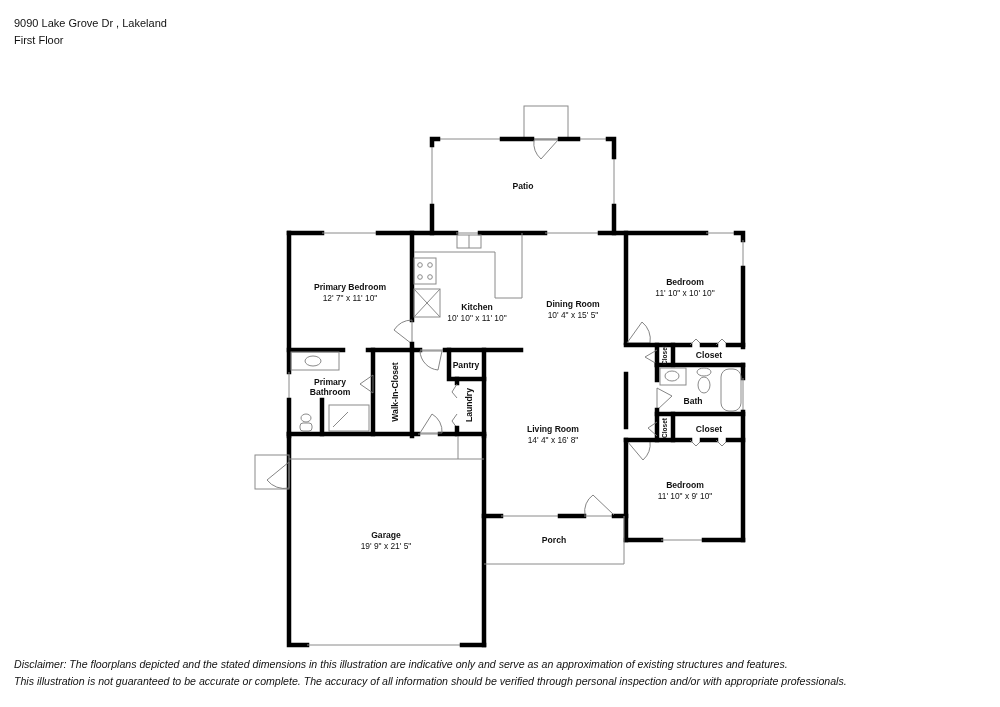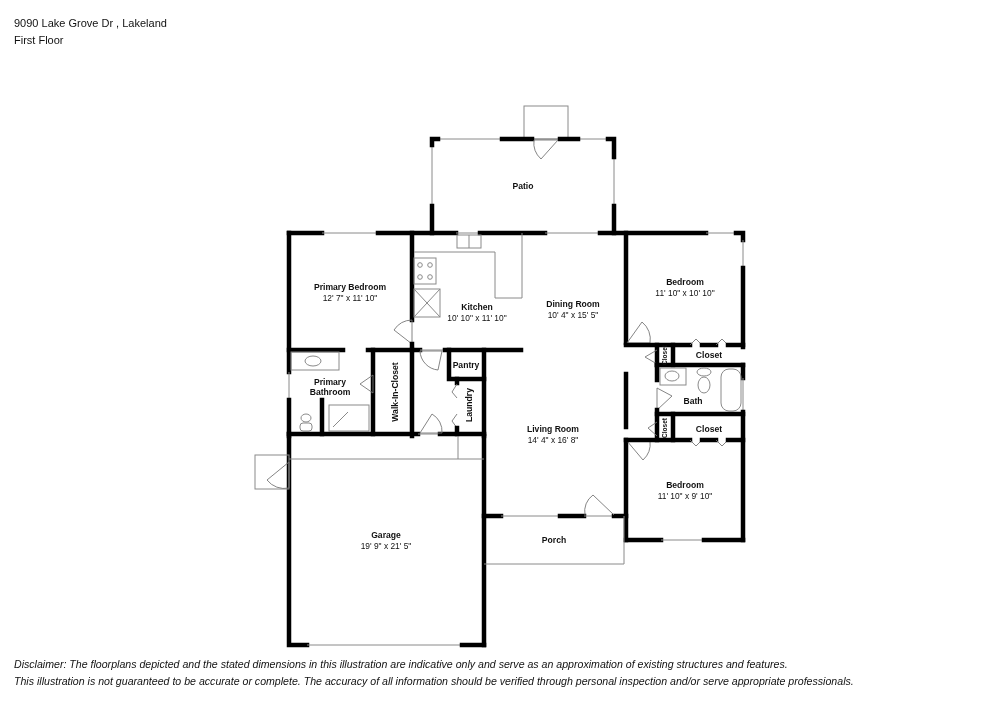--- a/index.html
+++ b/index.html
@@ -211,13 +211,13 @@
   <text class="rn" x="685" y="488">Bedroom</text>
   <text class="rd" x="685" y="499">11' 10" x 9' 10"</text>
 
   <text class="rn" x="386" y="538">Garage</text>
   <text class="rd" x="386" y="549">19' 9" x 21' 5"</text>
 
   <text class="rn" x="554" y="543">Porch</text>
 </svg>
 
 <div class="disc l1">Disclaimer: The floorplans depicted and the stated dimensions in this illustration are indicative only and serve as an approximation of existing structures and features.</div>
-<div class="disc l2">This illustration is not guaranteed to be accurate or complete. The accuracy of all information should be verified through personal inspection and/or serve appropriate professionals.</div>
+<div class="disc l2">This illustration is not guaranteed to be accurate or complete. The accuracy of all information should be verified through personal inspection and/or with appropriate professionals.</div>
 
 </body></html>

